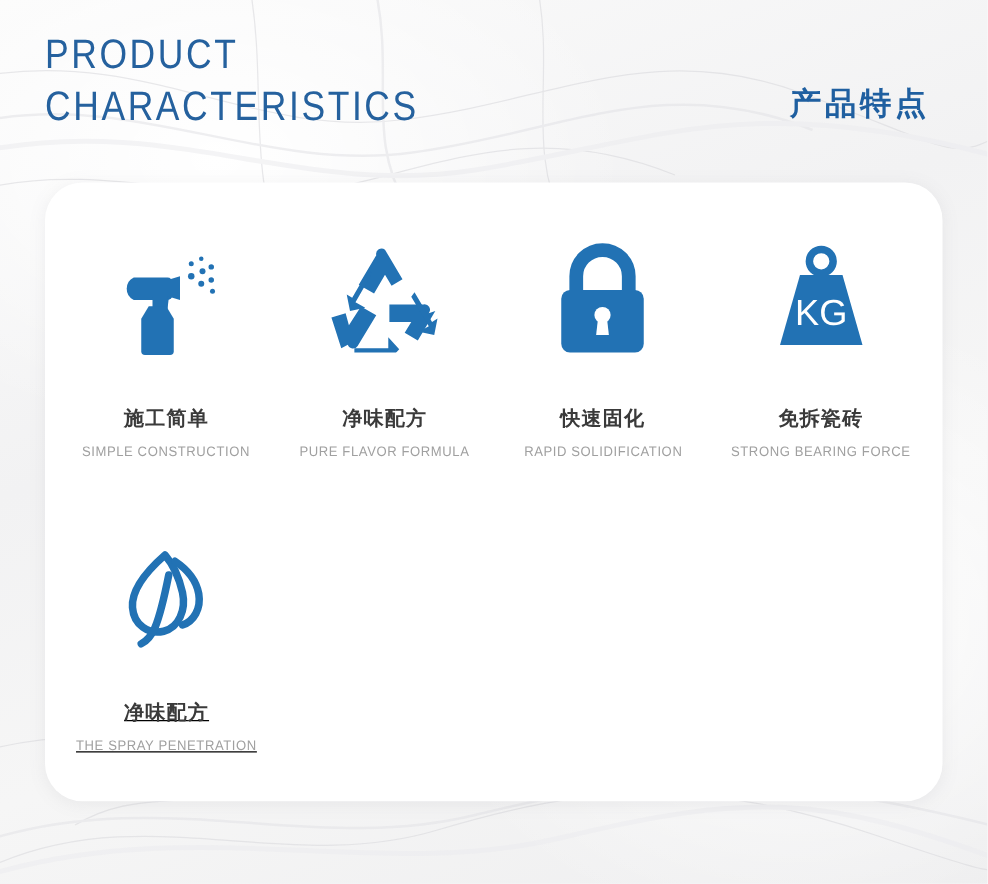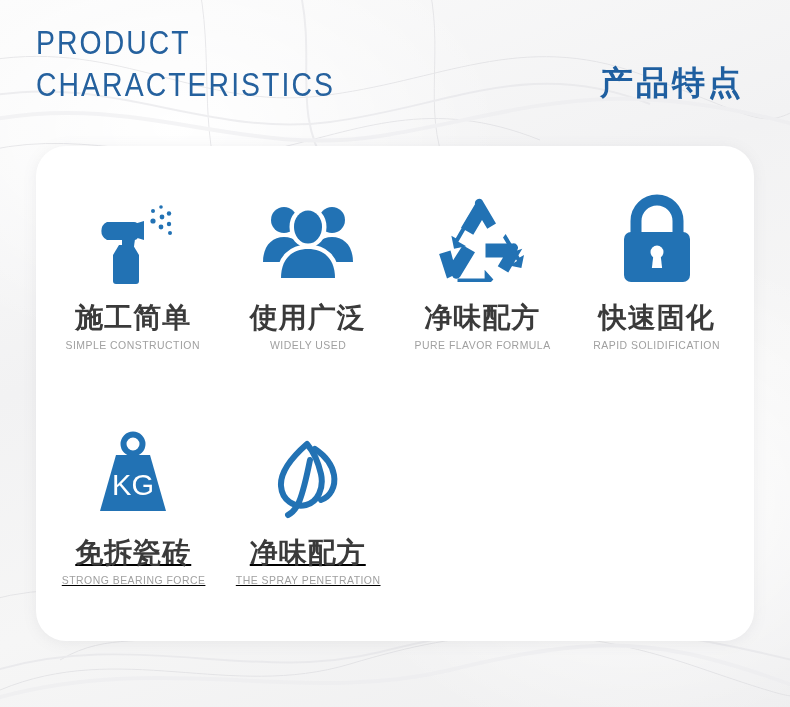--- a/index.html
+++ b/index.html
@@ -55,21 +55,21 @@
     font-family: "Liberation Sans Narrow", "Liberation Sans", sans-serif;
     transform: scaleX(.86);
     transform-origin: left top;
     white-space: pre-line;
   }
   .title-cn {
     position: absolute;
     right: 46px;
     top: 63px;
     color: #1f5fa0;
-    font-size: 33px;
+    font-size: 25px;
     line-height: 40px;
     font-weight: 700;
     letter-spacing: 3px;
     font-family: "DejaVu Sans", "Liberation Sans", sans-serif;
     white-space: nowrap;
   }
 
   
   .card {
     position: absolute;
@@ -106,23 +106,23 @@
   .icon-box {
     width: 104px;
     height: 104px;
     display: flex;
     align-items: center;
     justify-content: center;
   }
   .icon-box svg { display: block; }
 
   .label-cn {
-    margin-top: 14px;
+    margin-top: 31px;
     color: #3a3a3a;
-    font-size: 28px;
+    font-size: 16px;
     line-height: 24px;
     font-weight: 600;
     letter-spacing: 1px;
     font-family: "DejaVu Sans", "Liberation Sans", sans-serif;
     white-space: nowrap;
   }
   .label-en {
     margin-top: 8px;
     color: #a0a0a0;
     font-size: 11px;
@@ -187,42 +187,20 @@
               <circle cx="81" cy="40" r="2"></circle>
               <circle cx="64" cy="18" r="2"></circle>
               <circle cx="72" cy="14" r="1.8"></circle>
             </g>
           </svg>
         </div>
         <div class="label-cn">施工简单</div>
         <div class="label-en">SIMPLE CONSTRUCTION</div>
       </div>
 
-      <div class="feature">
-        <div class="icon-box">
-          <svg width="92" height="80" viewBox="0 0 92 80">
-            <g fill="#2272b4">
-              <circle cx="22" cy="20" r="13"></circle>
-              <path d="M1 62 c0 -16 9 -25 21 -25 s21 9 21 25 z"></path>
-              <circle cx="70" cy="20" r="13"></circle>
-              <path d="M49 62 c0 -16 9 -25 21 -25 s21 9 21 25 z"></path>
-            </g>
-            <g fill="none" stroke="#ffffff" stroke-width="5">
-              <ellipse cx="46" cy="27" rx="16" ry="18"></ellipse>
-              <path d="M17 78 c0 -20 12 -31 29 -31 s29 11 29 31"></path>
-            </g>
-            <g fill="#2272b4">
-              <ellipse cx="46" cy="27" rx="14" ry="16.5"></ellipse>
-              <path d="M19 78 c0 -19 11 -29 27 -29 s27 10 27 29 z"></path>
-            </g>
-          </svg>
-        </div>
-        <div class="label-cn">使用广泛</div>
-        <div class="label-en">WIDELY USED</div>
-      </div>
 
       <div class="feature">
         <div class="icon-box">
           <svg width="88" height="84" viewBox="0 0 100 96">
             <g fill="#2272b4">
               <path d="M50 2 l16 27 l-10 6 l-6 -10 l-10 17 l-14 -8 l16 -27 a5 5 0 0 1 8 -5 z"></path>
               <path d="M38 24 l-15 26 l9 5 l-14 3 l-3 -15 l5 3 l15 -26 z"></path>
               <path d="M96 58 l-16 27 l-12 -7 l6 -10 l-20 0 l0 -16 l31 0 a5 5 0 0 1 5 8 z"></path>
               <path d="M74 45 l16 27 l-9 5 l14 3 l3 -15 l-5 3 l-16 -27 z"></path>
               <path d="M10 92 l-9 -28 l13 -4 l3 11 l11 -17 l14 8 l-17 28 a5 5 0 0 1 -9 -1 z"></path>

